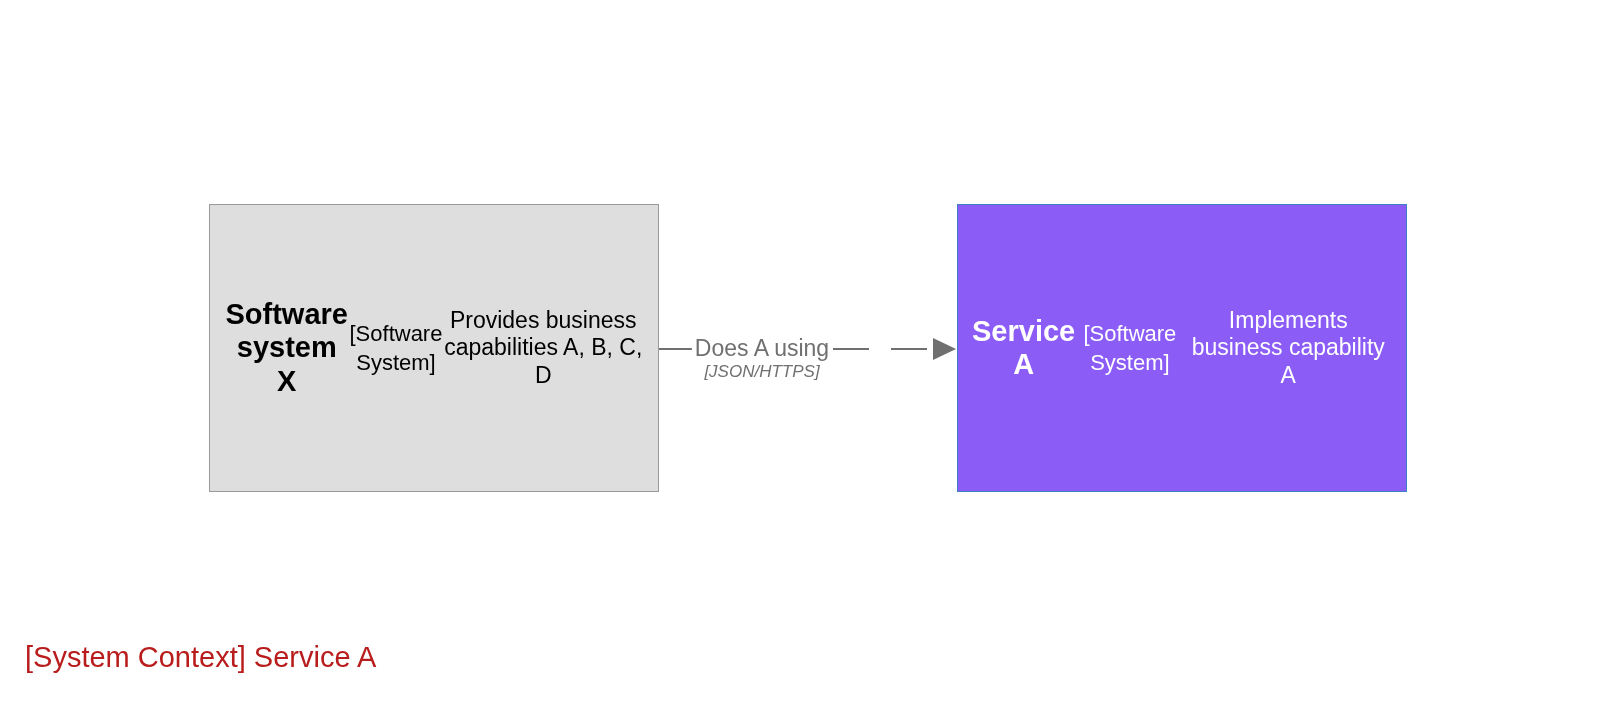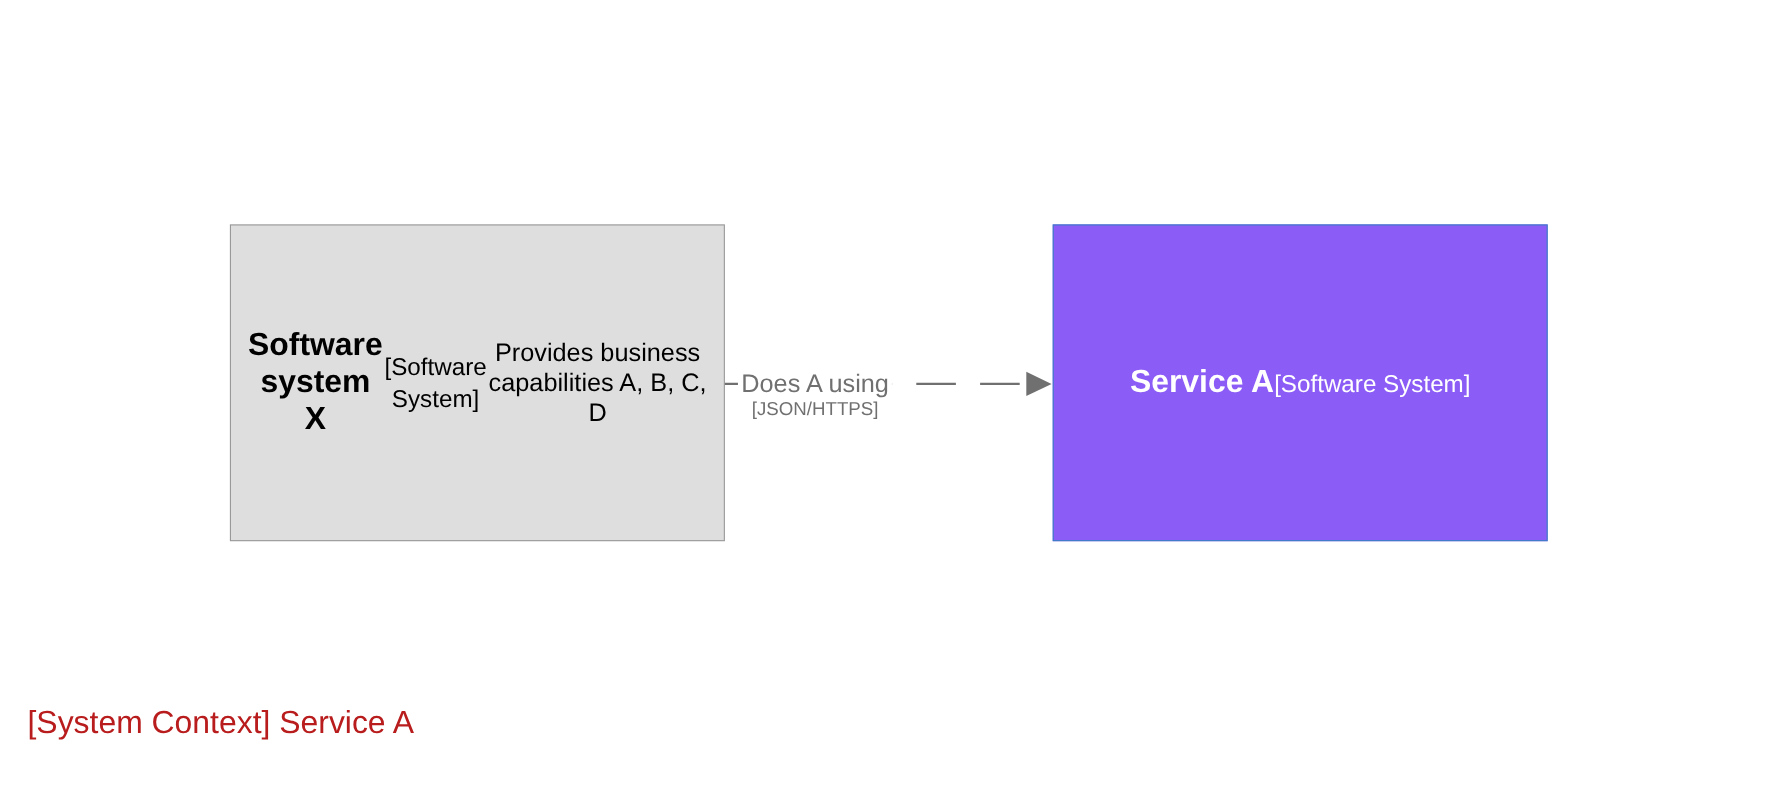--- a/index.html
+++ b/index.html
@@ -56,38 +56,39 @@
   .connector-svg {
     position: absolute;
     left: 659px;
     top: 336px;
     width: 298px;
     height: 26px;
     overflow: visible;
   }
   .rel-label {
     position: absolute;
-    left: 741px;
+    left: 762px;
     top: 334px;
     transform: translateX(-50%);
     text-align: center;
     color: #707070;
     background: #ffffff;
     padding: 0 3px;
     z-index: 2;
   }
   .rel-name {
     font-size: 23px;
     line-height: 28px;
     white-space: nowrap;
   }
   .rel-tech {
     font-size: 17px;
     line-height: 20px;
     white-space: nowrap;
+    font-style: italic;
   }
   .diagram-title {
     position: absolute;
     left: 25px;
     top: 641px;
     font-size: 29px;
     color: #b91c1c;
     white-space: nowrap;
   }
 </style>
@@ -98,20 +99,21 @@
 
   <div class="node node-source">
     <div class="node-name">Software system X</div>
     <div class="node-meta">[Software System]</div>
     <div class="node-desc">Provides business capabilities A, B, C, D</div>
   </div>
 
   <div class="node node-target">
     <div class="node-name">Service A</div>
     <div class="node-meta">[Software System]</div>
+    <div class="node-desc">Implements business capability A</div>
   </div>
 
   <svg class="connector-svg" viewBox="0 0 298 26" xmlns="http://www.w3.org/2000/svg">
     <line x1="0" y1="13" x2="274" y2="13" stroke="#707070" stroke-width="2" stroke-dasharray="36 22"></line>
     <polygon points="274,2 274,24 297,13" fill="#707070"></polygon>
   </svg>
 
   <div class="rel-label">
     <div class="rel-name">Does A using</div>
     <div class="rel-tech">[JSON/HTTPS]</div>

